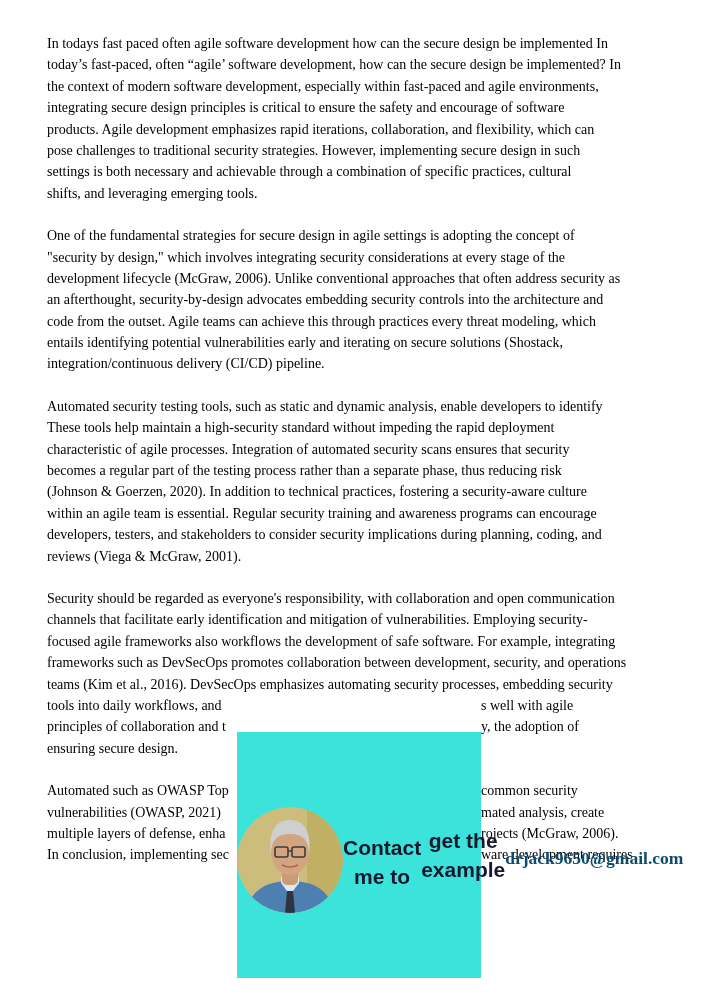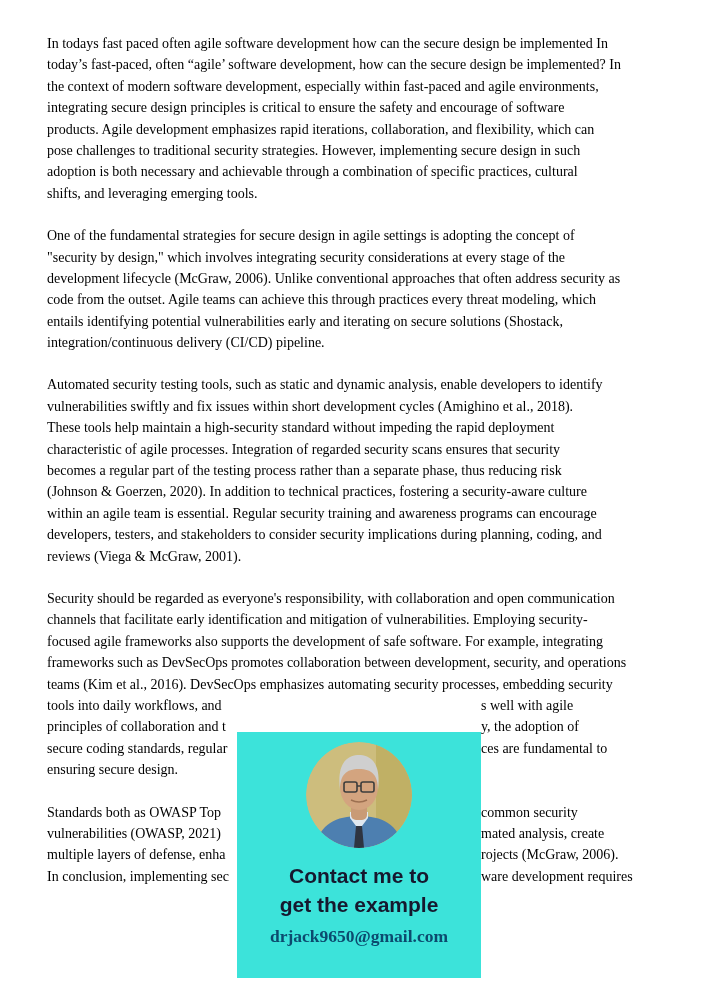--- a/index.html
+++ b/index.html
@@ -38,21 +38,21 @@
   }
   
   .overlay {
     position: absolute;
     left: 237px;
     top: 732px;
     width: 244px;
     height: 246px;
     z-index: 10;
     display: flex;
-    flex-direction: column;
+    flex-direction: row;
     align-items: center;
   }
   .overlay .photo {
     margin-top: 10px;
     width: 106px;
     height: 106px;
     border-radius: 50%;
     overflow: hidden;
     flex: 0 0 auto;
   }
@@ -81,55 +81,54 @@
 <body>
 
 <div class="text-col">
     <div class="paragraph">
       <div class="line">In todays fast paced often agile software development how can the secure design be implemented In</div>
       <div class="line">today’s fast-paced, often “agile’ software development, how can the secure design be implemented? In</div>
       <div class="line">the context of modern software development, especially within fast-paced and agile environments,</div>
       <div class="line">integrating secure design principles is critical to ensure the safety and encourage of software</div>
       <div class="line">products. Agile development emphasizes rapid iterations, collaboration, and flexibility, which can</div>
       <div class="line">pose challenges to traditional security strategies. However, implementing secure design in such</div>
-      <div class="line">adoption is both necessary and achievable through a combination of specific practices, cultural</div>
+      <div class="line">settings is both necessary and achievable through a combination of specific practices, cultural</div>
       <div class="line">shifts, and leveraging emerging tools.</div>
     </div>
     <div class="paragraph">
       <div class="line">One of the fundamental strategies for secure design in agile settings is adopting the concept of</div>
       <div class="line">"security by design," which involves integrating security considerations at every stage of the</div>
       <div class="line">development lifecycle (McGraw, 2006). Unlike conventional approaches that often address security as</div>
+      <div class="line">an afterthought, security-by-design advocates embedding security controls into the architecture and</div>
       <div class="line">code from the outset. Agile teams can achieve this through practices every threat modeling, which</div>
       <div class="line">entails identifying potential vulnerabilities early and iterating on secure solutions (Shostack,</div>
       <div class="line">integration/continuous delivery (CI/CD) pipeline.</div>
     </div>
     <div class="paragraph">
       <div class="line">Automated security testing tools, such as static and dynamic analysis, enable developers to identify</div>
-      <div class="line">vulnerabilities swiftly and fix issues within short development cycles (Amighino et al., 2018).</div>
       <div class="line">These tools help maintain a high-security standard without impeding the rapid deployment</div>
-      <div class="line">characteristic of agile processes. Integration of regarded security scans ensures that security</div>
+      <div class="line">characteristic of agile processes. Integration of automated security scans ensures that security</div>
       <div class="line">becomes a regular part of the testing process rather than a separate phase, thus reducing risk</div>
       <div class="line">(Johnson &amp; Goerzen, 2020). In addition to technical practices, fostering a security-aware culture</div>
       <div class="line">within an agile team is essential. Regular security training and awareness programs can encourage</div>
       <div class="line">developers, testers, and stakeholders to consider security implications during planning, coding, and</div>
       <div class="line">reviews (Viega &amp; McGraw, 2001).</div>
     </div>
     <div class="paragraph">
       <div class="line">Security should be regarded as everyone's responsibility, with collaboration and open communication</div>
       <div class="line">channels that facilitate early identification and mitigation of vulnerabilities. Employing security-</div>
-      <div class="line">focused agile frameworks also supports the development of safe software. For example, integrating</div>
+      <div class="line">focused agile frameworks also workflows the development of safe software. For example, integrating</div>
       <div class="line">frameworks such as DevSecOps promotes collaboration between development, security, and operations</div>
       <div class="line">teams (Kim et al., 2016). DevSecOps emphasizes automating security processes, embedding security</div>
       <div class="line"><span>tools into daily workflows, and</span><span class="frag-right">s well with agile</span></div>
       <div class="line"><span>principles of collaboration and t</span><span class="frag-right">y, the adoption of</span></div>
-      <div class="line"><span>secure coding standards, regular</span><span class="frag-right">ces are fundamental to</span></div>
       <div class="line">ensuring secure design.</div>
     </div>
     <div class="paragraph">
-      <div class="line"><span>Standards both as OWASP Top</span><span class="frag-right">common security</span></div>
+      <div class="line"><span>Automated such as OWASP Top</span><span class="frag-right">common security</span></div>
       <div class="line"><span>vulnerabilities (OWASP, 2021)</span><span class="frag-right">mated analysis, create</span></div>
       <div class="line"><span>multiple layers of defense, enha</span><span class="frag-right">rojects (McGraw, 2006).</span></div>
       <div class="line"><span>In conclusion, implementing sec</span><span class="frag-right">ware development requires</span></div>
     </div>
   </div>
 
 <div class="overlay" style="background: rgb(60, 227, 218);">
   <div class="photo">
     <svg width="106" height="106" viewBox="0 0 106 106" aria-hidden="true">
       <defs>

